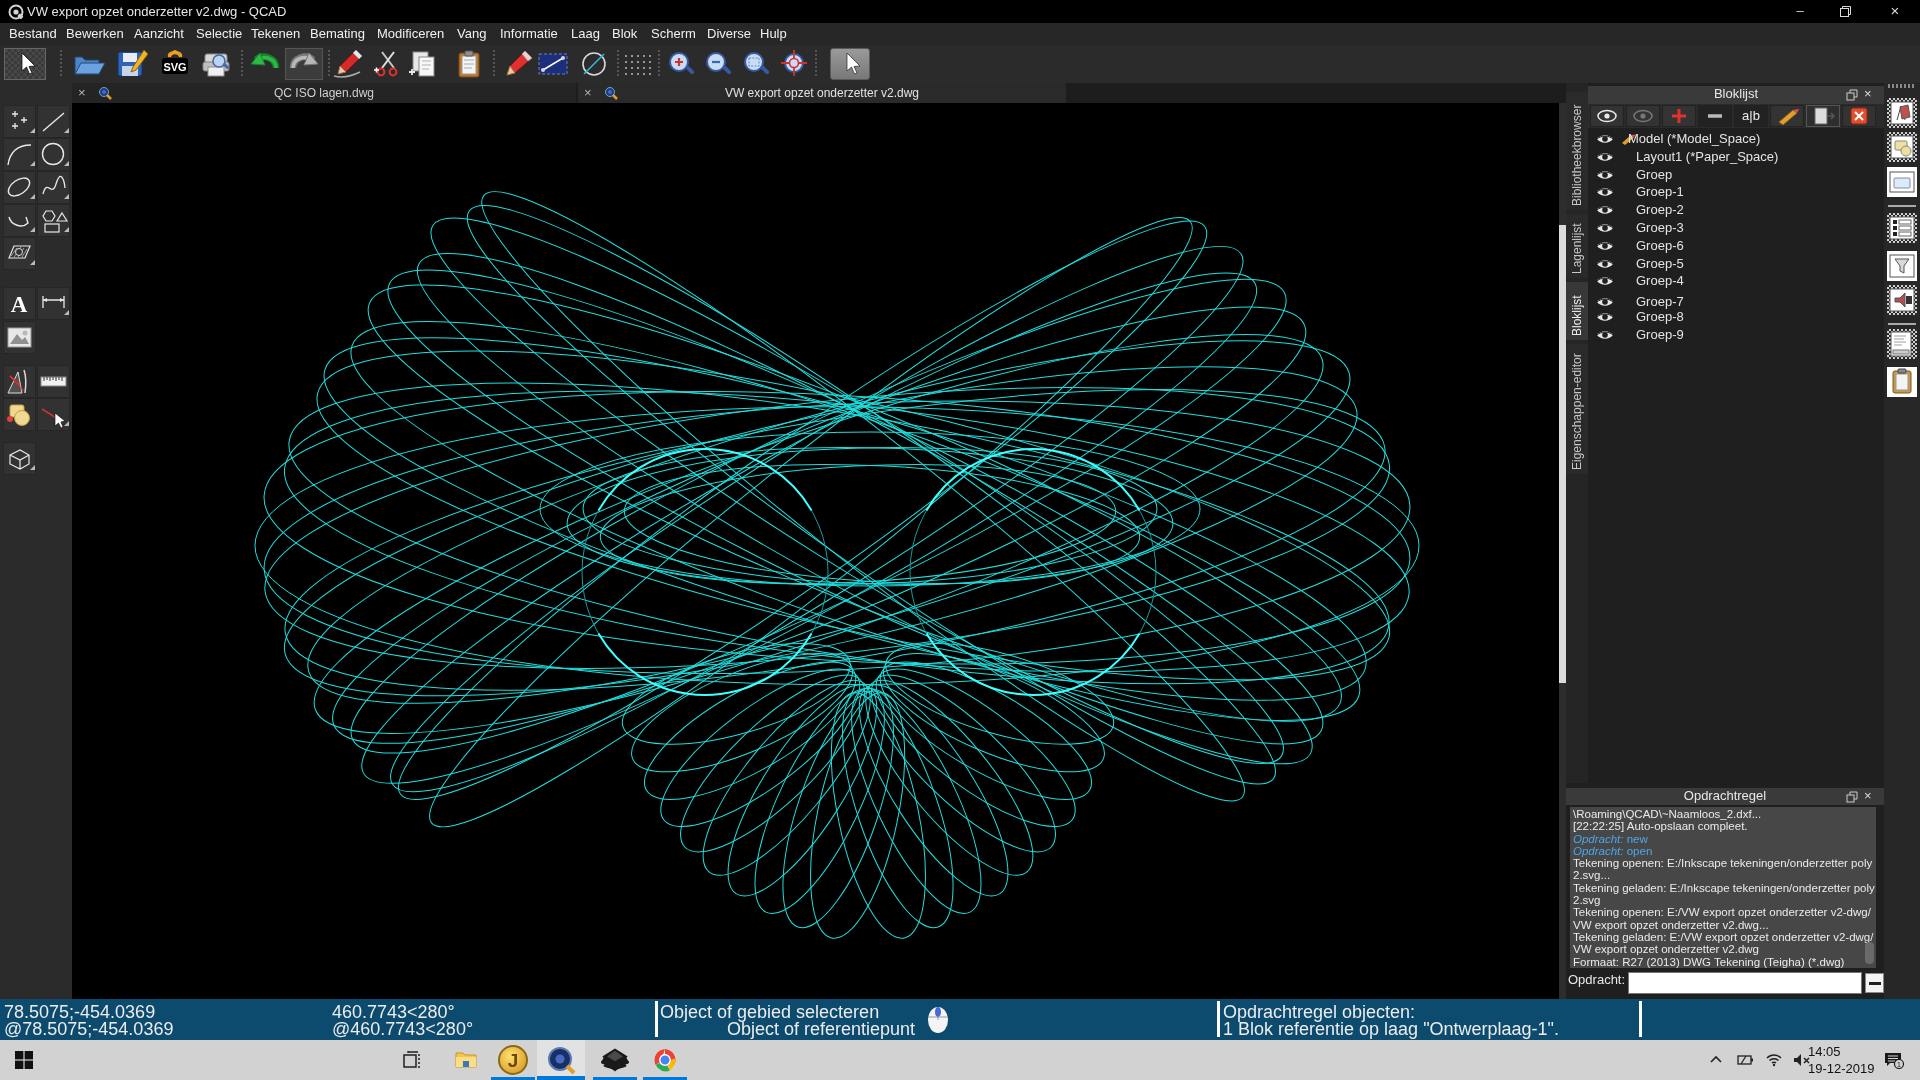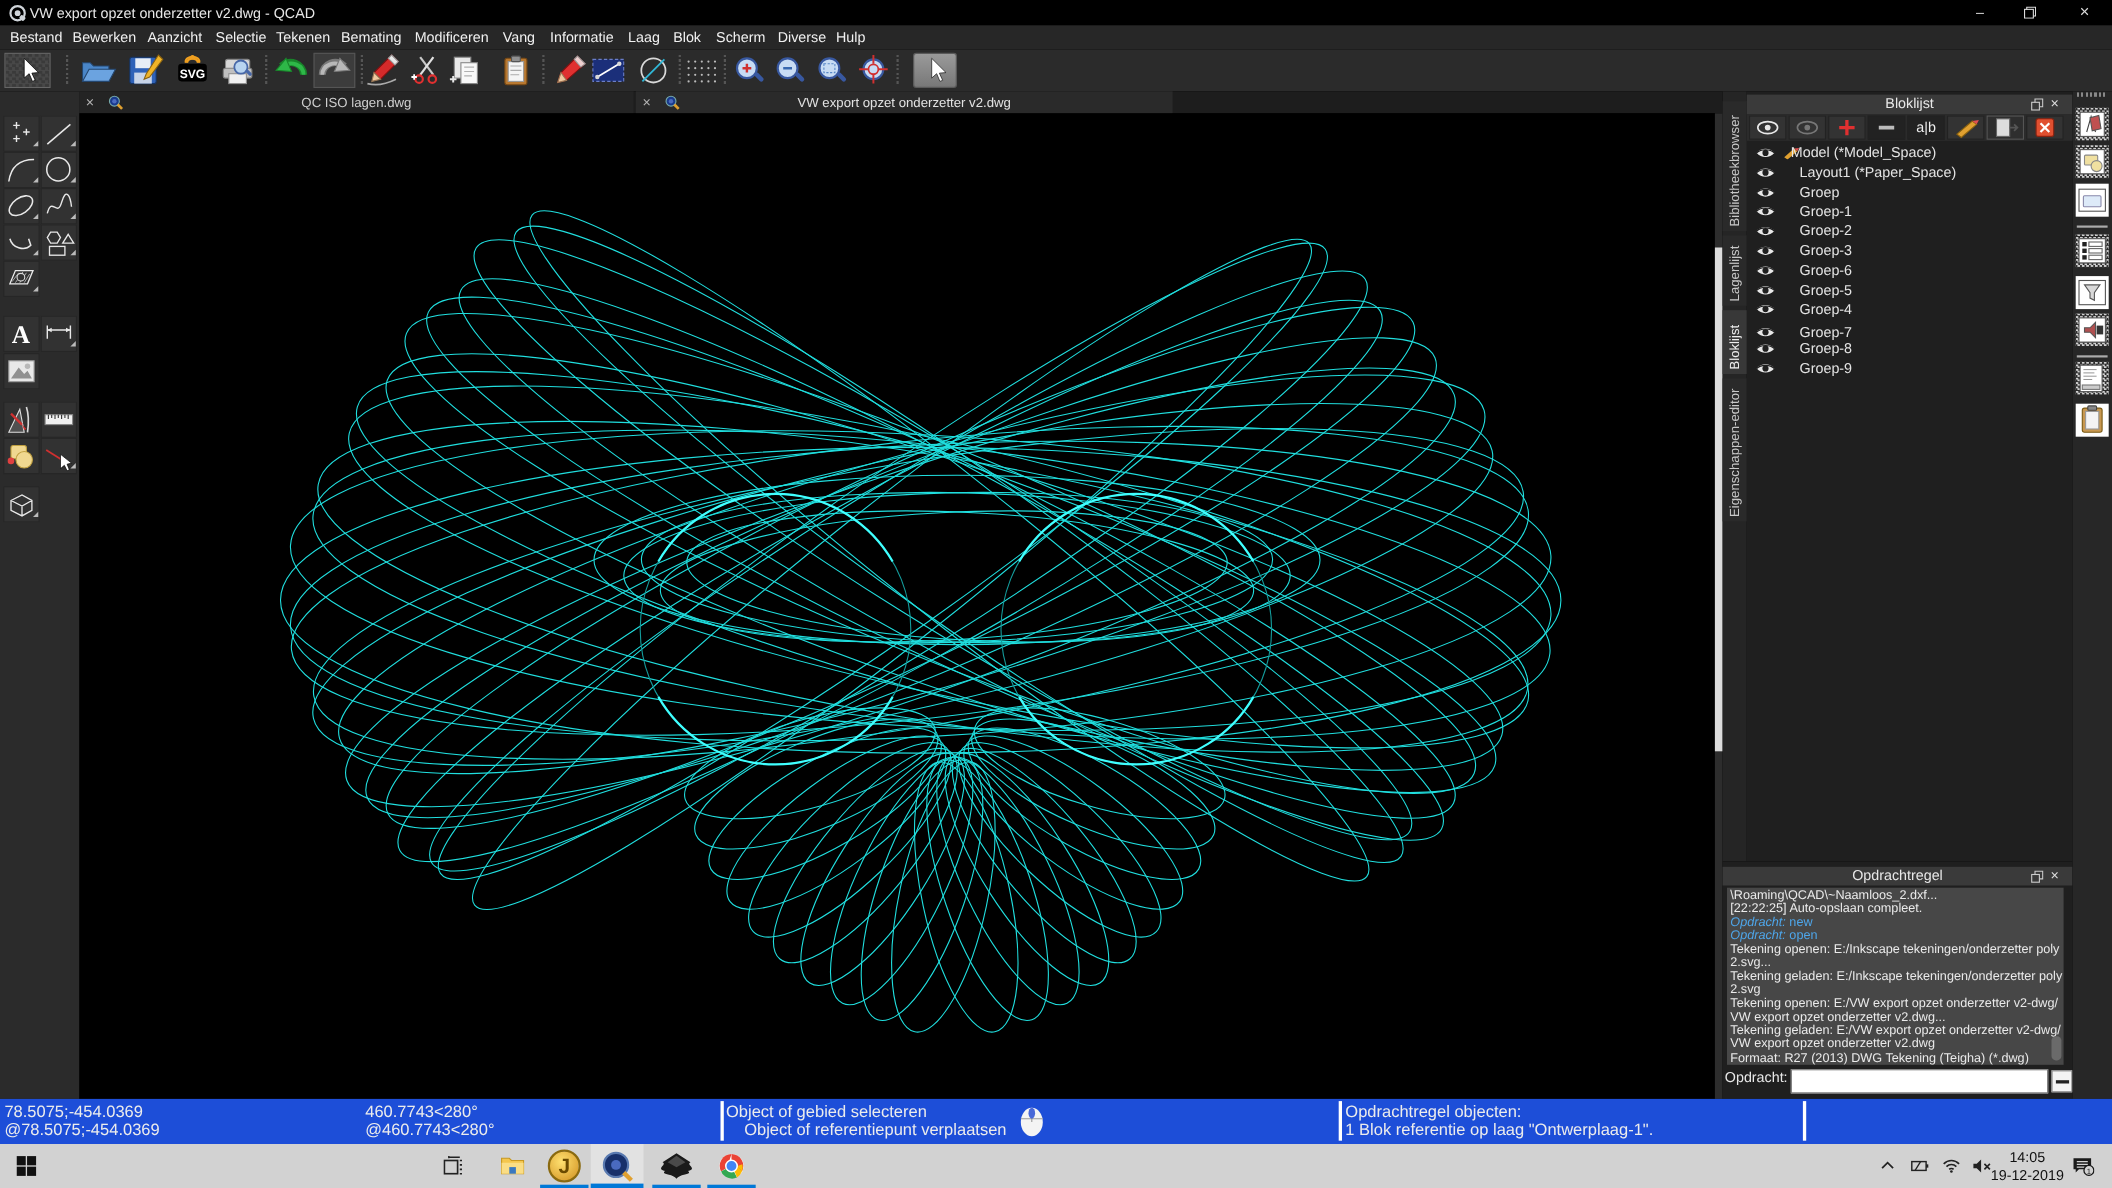--- a/index.html
+++ b/index.html
@@ -38,21 +38,21 @@
 #cmdpanel{left:1566px;top:783px;width:318px;height:216px;background:#1f1f1f}
 #cmd-title{position:absolute;left:0;top:5px;width:318px;height:17px;background:#3a3a3a;color:#e8e8e8;font-size:13px;text-align:center}
 #console{position:absolute;left:4px;top:24px;width:306px;height:161px;background:#474747;color:#eaeaea;font-size:11.5px;line-height:12.3px;padding:1px 3px;overflow:hidden;white-space:nowrap}
 #console .b{color:#4ea6ea}
 #console .bi{color:#4ea6ea;font-style:italic}
 #cmdrow{position:absolute;left:2px;top:189px;width:316px;height:24px;color:#e8e8e8;font-size:13px}
 #iconstrip{left:1884px;top:83px;width:36px;height:916px;background:#272727}
 .is-btn{position:absolute;left:3px;width:30px;height:30px;background:#fff}
 .is-btn.chk{background:repeating-conic-gradient(#cfcfcf 0 25%,#2a2a2a 0 50%) 0 0/4px 4px}
 
-#statusbar{left:0;top:999px;width:1920px;height:41px;background:#1d4ed8;color:#ececec;font-size:15px}
+#statusbar{left:0;top:999px;width:1920px;height:41px;background:#0c4a6e;color:#ececec;font-size:18px}
 
 #taskbar{left:0;top:1040px;width:1920px;height:40px;background:#d2d2d2;color:#111}
 #searchbox{position:absolute;left:48px;top:0px;width:737px;height:40px;background:#fff;border:1px solid #8a8a8a;font-size:15px;color:#444}
 .tsk{position:absolute;top:0;width:48px;height:40px}
 .underline{position:absolute;top:37px;height:3px;background:#0078d7}
 </style></head>
 <body>
 <div id="app">
 
 <div class="abs" id="titlebar">
@@ -697,20 +697,20 @@
         <path d="M4 11 L9 3" stroke="#222" stroke-width="1.2"></path>
       </svg>
  <svg class="abs" style="left:1765px;top:13px" width="18" height="14" viewBox="0 0 18 14">
         <path d="M2 5 C6 1,12 1,16 5 M4.5 7.5 C7 5,11 5,13.5 7.5 M7 10 C8 9,10 9,11 10" fill="none" stroke="#222" stroke-width="1.5"></path>
         <circle cx="9" cy="12" r="1.2" fill="#222"></circle>
       </svg>
  <svg class="abs" style="left:1793px;top:13px" width="20" height="14" viewBox="0 0 20 14">
         <path d="M1 5 L4 5 L8 1 L8 13 L4 9 L1 9 Z" fill="#222"></path>
         <path d="M11 5 L16 10 M16 5 L11 10" stroke="#222" stroke-width="1.5"></path>
       </svg>
- <div class="abs" style="left:1808px;top:3px;width:70px;text-align:center;font-size:13px;line-height:17px">14:05<br>19-12-2019</div>
+ <div class="abs" style="left:1808px;top:3px;width:70px;text-align:left;font-size:13px;line-height:17px">14:05<br>19-12-2019</div>
  <svg class="abs" style="left:1884px;top:12px" width="20" height="17" viewBox="0 0 20 17">
         <path d="M1 1 H17 V11 H6 L3 14 V11 H1 Z" fill="#1a1a1a"></path>
         <path d="M4 4 H14 M4 6.5 H14 M4 9 H11" stroke="#d2d2d2" stroke-width="1"></path>
         <circle cx="15" cy="12" r="4.5" fill="#d2d2d2" stroke="#1a1a1a" stroke-width="1.2"></circle>
         <text x="15" y="15" font-size="7" text-anchor="middle" fill="#1a1a1a">1</text>
       </svg>
 </div>
 </div>
 </body></html>

